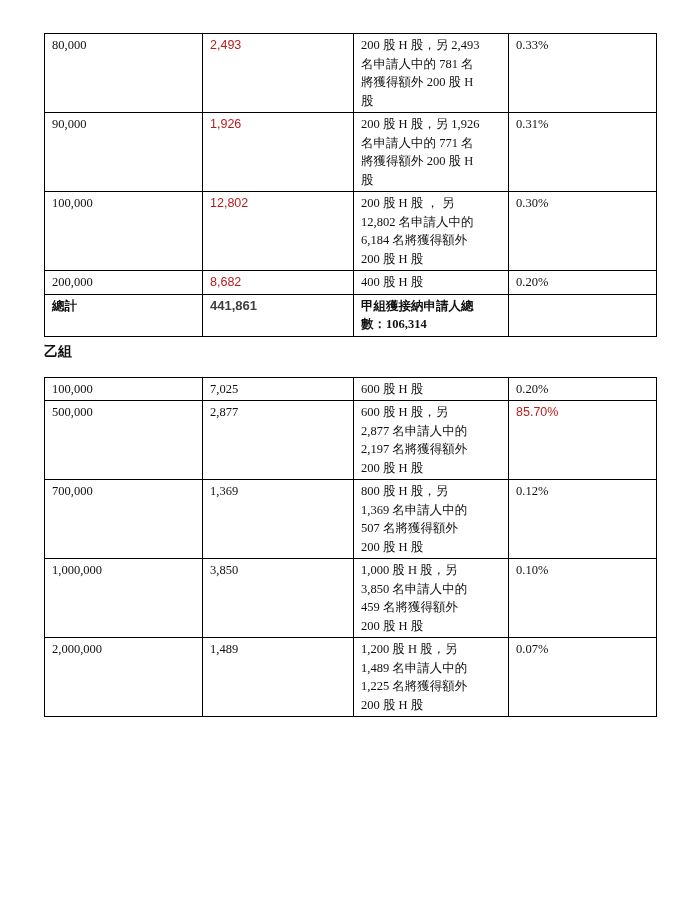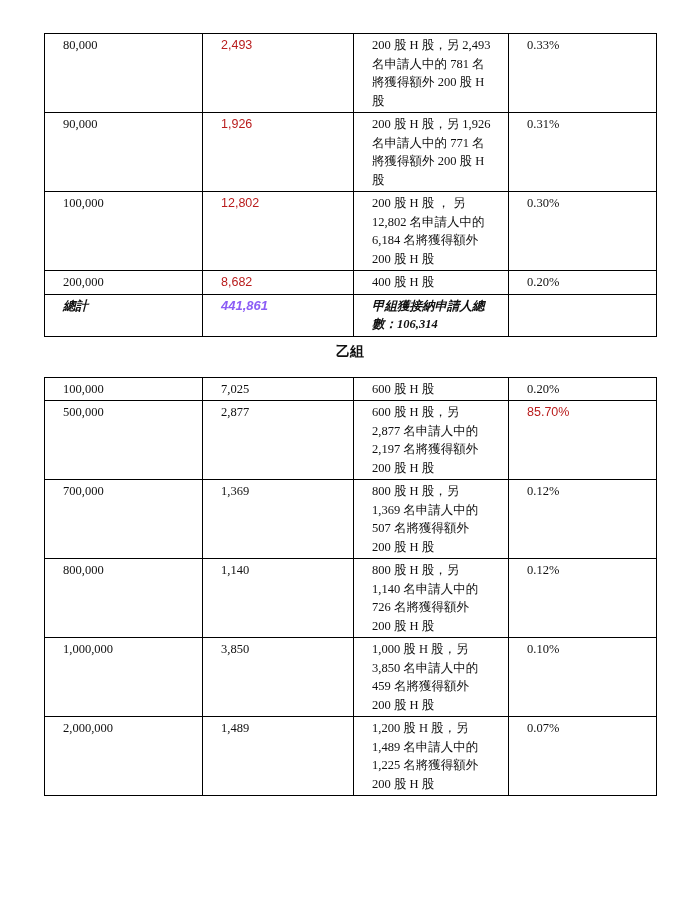--- a/index.html
+++ b/index.html
@@ -18,50 +18,48 @@
     overflow: hidden;
   }
   table.alloc {
     border-collapse: collapse;
     table-layout: fixed;
     width: 612px;
   }
   table.alloc td {
     border: 1px solid #000000;
     vertical-align: top;
-    padding: 2px 4px 2px 18px;
+    padding: 2px 4px 2px 7px;
     font-size: 12.5px;
     line-height: 18.5px;
     white-space: pre-line;
     overflow: hidden;
   }
   .c-size  { width: 158px; }
   .c-count { width: 151px; }
   .c-alloc { width: 155px; }
   .c-rate  { width: 148px; }
   .blue {
     color: #b91c1c;
     font-family: "Liberation Sans", "DejaVu Sans", sans-serif;
     font-size: 12px;
   }
   tr.total-row td {
     font-weight: bold;
-    font-style: italic;
   }
   tr.total-row td.total-count {
-    color: #8b5cf6;
+    color: #404040;
     font-family: "Liberation Sans", "DejaVu Sans", sans-serif;
     font-size: 13px;
   }
   .sec-heading {
     font-weight: bold;
     font-size: 14px;
     margin: 7px 0 17px 0;
     line-height: 16px;
-    text-align: center;
   }
 </style>
 </head>
 <body>
 
 <div class="page">
 
   <table class="alloc">
     <colgroup>
       <col class="c-size">
@@ -141,29 +139,20 @@
       <tr>
         <td>700,000</td>
         <td>1,369</td>
         <td>800 股 H 股，另
 1,369 名申請人中的
 507 名將獲得額外
 200 股 H 股</td>
         <td>0.12%</td>
       </tr>
       <tr>
-        <td>800,000</td>
-        <td>1,140</td>
-        <td>800 股 H 股，另
-1,140 名申請人中的
-726 名將獲得額外
-200 股 H 股</td>
-        <td>0.12%</td>
-      </tr>
-      <tr>
         <td>1,000,000</td>
         <td>3,850</td>
         <td>1,000 股 H 股，另
 3,850 名申請人中的
 459 名將獲得額外
 200 股 H 股</td>
         <td>0.10%</td>
       </tr>
       <tr>
         <td>2,000,000</td>

